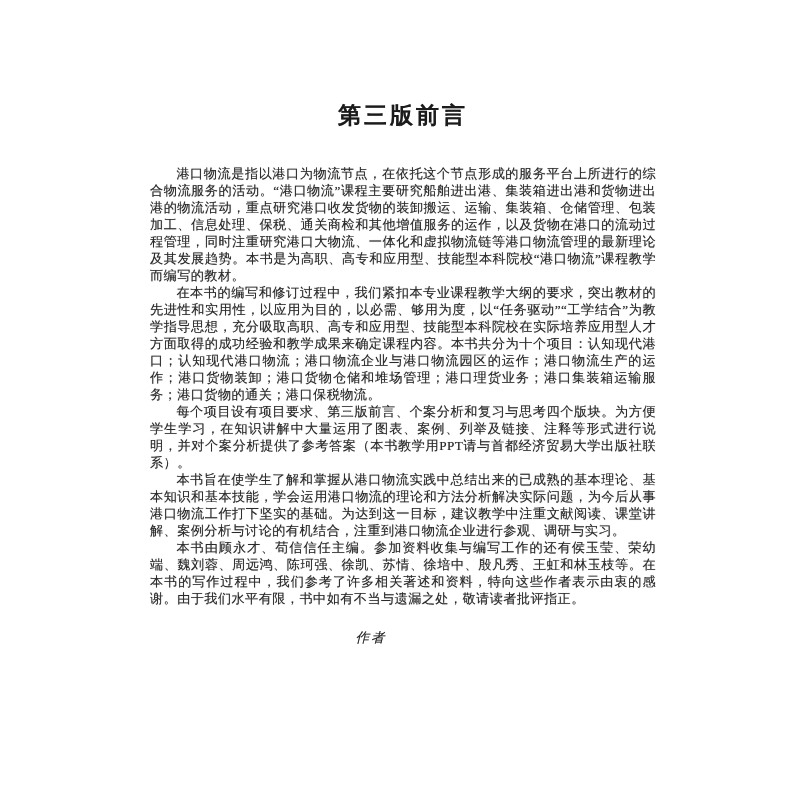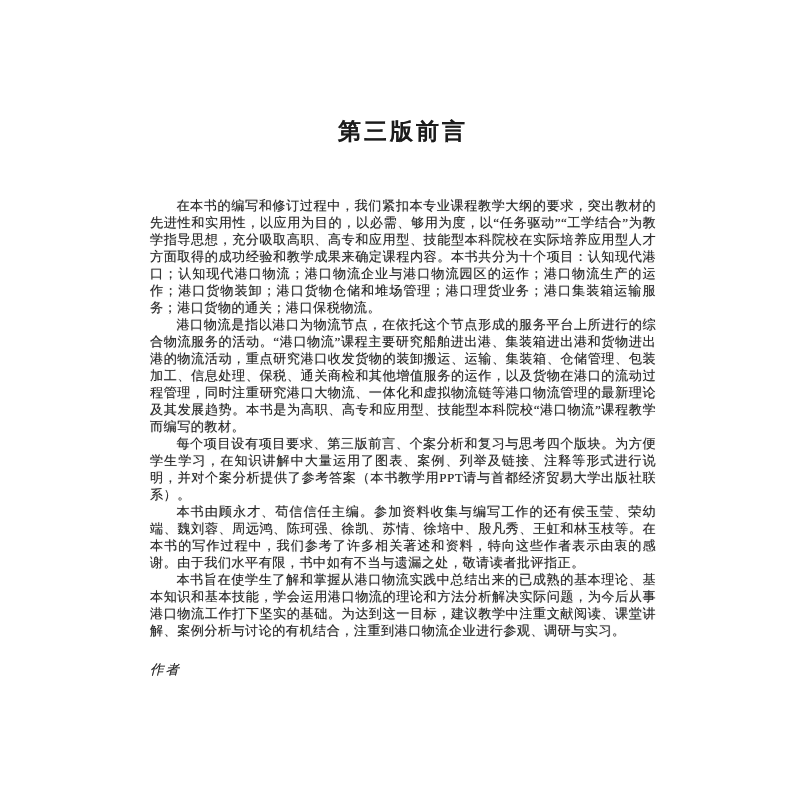--- a/index.html
+++ b/index.html
@@ -16,21 +16,21 @@
     font-family: "Liberation Serif", "DejaVu Serif", serif;
     color: #222222;
   }
   .page-inner {
     position: absolute;
     left: 150px;
     top: 0;
     width: 506px;
   }
   .preface-title {
-    margin: 16px;
+    margin: 0;
     padding-top: 100px;
     padding-bottom: 34px;
     text-align: center;
     font-size: 23px;
     font-weight: bold;
     letter-spacing: 3px;
     color: #1b1b1b;
     
     text-shadow: 0 0 0.6px rgba(30,30,30,0.55);
   }
@@ -40,37 +40,37 @@
     text-align: justify;
     text-justify: inter-ideograph;
     font-size: 13.2px;
     line-height: 17px;
     letter-spacing: 0.4px;
     color: #2a2a2a;
     text-shadow: 0 0 0.7px rgba(40,40,40,0.5);
   }
   .signature {
     margin-top: 22px;
-    text-align: left;
+    text-align: center;
     padding-right: 64px;
     font-size: 13.5px;
     font-style: italic;
     color: #2a2a2a;
     letter-spacing: 2px;
     text-shadow: 0 0 0.6px rgba(40,40,40,0.5);
   }
 </style>
 </head>
 <body>
 
 <div class="page">
   <div class="page-inner">
     <h1 class="preface-title">第三版前言</h1>
     <div class="preface-body">
+      <p>港口物流是指以港口为物流节点，在依托这个节点形成的服务平台上所进行的综合物流服务的活动。“港口物流”课程主要研究船舶进出港、集装箱进出港和货物进出港的物流活动，重点研究港口收发货物的装卸搬运、运输、集装箱、仓储管理、包装加工、信息处理、保税、通关商检和其他增值服务的运作，以及货物在港口的流动过程管理，同时注重研究港口大物流、一体化和虚拟物流链等港口物流管理的最新理论及其发展趋势。本书是为高职、高专和应用型、技能型本科院校“港口物流”课程教学而编写的教材。</p>
       <p>在本书的编写和修订过程中，我们紧扣本专业课程教学大纲的要求，突出教材的先进性和实用性，以应用为目的，以必需、够用为度，以“任务驱动”“工学结合”为教学指导思想，充分吸取高职、高专和应用型、技能型本科院校在实际培养应用型人才方面取得的成功经验和教学成果来确定课程内容。本书共分为十个项目：认知现代港口；认知现代港口物流；港口物流企业与港口物流园区的运作；港口物流生产的运作；港口货物装卸；港口货物仓储和堆场管理；港口理货业务；港口集装箱运输服务；港口货物的通关；港口保税物流。</p>
-      <p>港口物流是指以港口为物流节点，在依托这个节点形成的服务平台上所进行的综合物流服务的活动。“港口物流”课程主要研究船舶进出港、集装箱进出港和货物进出港的物流活动，重点研究港口收发货物的装卸搬运、运输、集装箱、仓储管理、包装加工、信息处理、保税、通关商检和其他增值服务的运作，以及货物在港口的流动过程管理，同时注重研究港口大物流、一体化和虚拟物流链等港口物流管理的最新理论及其发展趋势。本书是为高职、高专和应用型、技能型本科院校“港口物流”课程教学而编写的教材。</p>
       <p>每个项目设有项目要求、第三版前言、个案分析和复习与思考四个版块。为方便学生学习，在知识讲解中大量运用了图表、案例、列举及链接、注释等形式进行说明，并对个案分析提供了参考答案（本书教学用PPT请与首都经济贸易大学出版社联系）。</p>
+      <p>本书旨在使学生了解和掌握从港口物流实践中总结出来的已成熟的基本理论、基本知识和基本技能，学会运用港口物流的理论和方法分析解决实际问题，为今后从事港口物流工作打下坚实的基础。为达到这一目标，建议教学中注重文献阅读、课堂讲解、案例分析与讨论的有机结合，注重到港口物流企业进行参观、调研与实习。</p>
       <p>本书由顾永才、苟信信任主编。参加资料收集与编写工作的还有侯玉莹、荣幼端、魏刘蓉、周远鸿、陈珂强、徐凯、苏情、徐培中、殷凡秀、王虹和林玉枝等。在本书的写作过程中，我们参考了许多相关著述和资料，特向这些作者表示由衷的感谢。由于我们水平有限，书中如有不当与遗漏之处，敬请读者批评指正。</p>
-      <p>本书旨在使学生了解和掌握从港口物流实践中总结出来的已成熟的基本理论、基本知识和基本技能，学会运用港口物流的理论和方法分析解决实际问题，为今后从事港口物流工作打下坚实的基础。为达到这一目标，建议教学中注重文献阅读、课堂讲解、案例分析与讨论的有机结合，注重到港口物流企业进行参观、调研与实习。</p>
     </div>
     <div class="signature">作者</div>
   </div>
 </div>
 
 </body></html>

